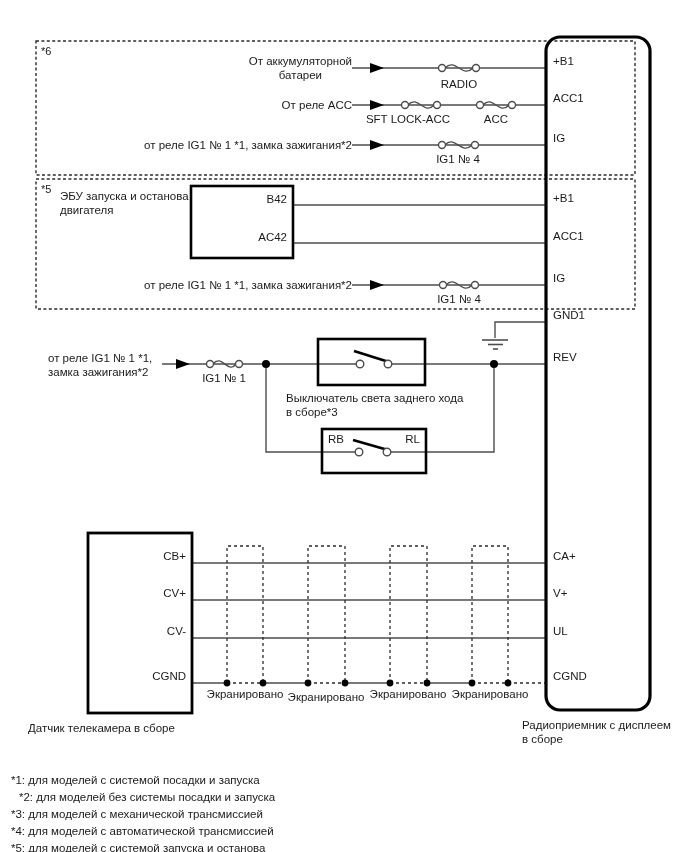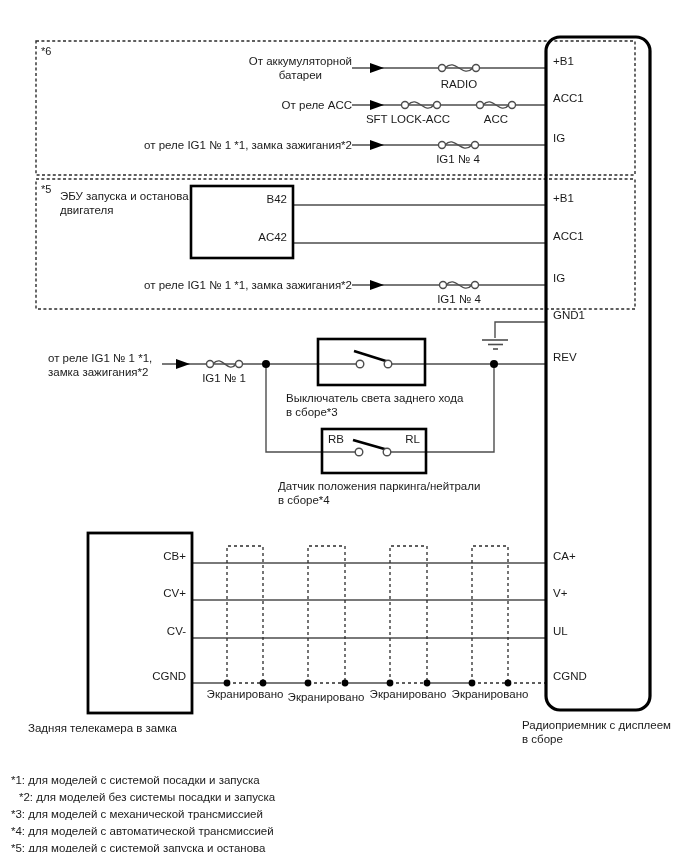--- a/index.html
+++ b/index.html
@@ -179,30 +179,26 @@
   <div class="t center" style="left:224px;top:371px">IG1 № 1</div>
 
   <div class="t" style="left:286px;top:391px">
     <div>Выключатель света заднего хода</div>
     <div>в сборе*3</div>
   </div>
 
   <div class="pin" style="left:328px;top:432px">RB</div>
   <div class="pin ralign" style="right:268px;top:432px">RL</div>
 
-  <div class="t" style="left:278px;top:479px">
-    <div>Датчик положения паркинга/нейтрали</div>
-    <div>в сборе*4</div>
-  </div>
 
   <div class="pin ralign" style="right:502px;top:549px">CB+</div>
   <div class="pin ralign" style="right:502px;top:586px">CV+</div>
   <div class="pin ralign" style="right:502px;top:624px">CV-</div>
   <div class="pin ralign" style="right:502px;top:669px">CGND</div>
-  <div class="t" style="left:28px;top:721px">Задняя телекамера в замка</div>
+  <div class="t" style="left:28px;top:721px">Датчик телекамера в сборе</div>
 
   <div class="t center" style="left:245px;top:687px">Экранировано</div>
   <div class="t center" style="left:326px;top:690px">Экранировано</div>
   <div class="t center" style="left:408px;top:687px">Экранировано</div>
   <div class="t center" style="left:490px;top:687px">Экранировано</div>
 
   <div class="pin" style="left:553px;top:54px">+B1</div>
   <div class="pin" style="left:553px;top:91px">ACC1</div>
   <div class="pin" style="left:553px;top:131px">IG</div>
   <div class="pin" style="left:553px;top:191px">+B1</div>

